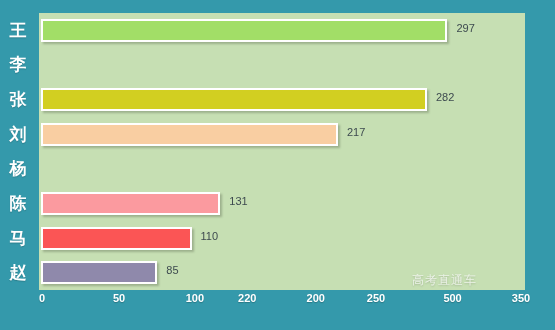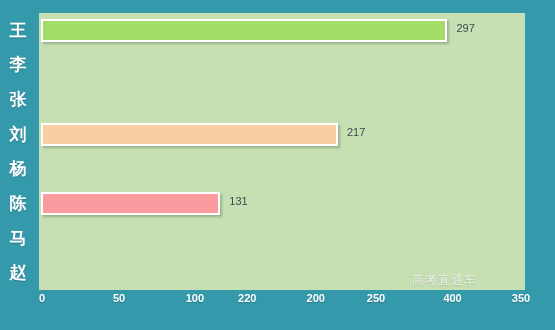--- a/index.html
+++ b/index.html
@@ -101,31 +101,49 @@
 <div id="chart-root">
 
   <div id="plot-area">
     <div id="bars-layer">
         <div class="bar-row" style="top: 0px;">
           <div class="bar-wrap" style="width: 406.466px;">
             <div class="bar-fill" style="background: rgb(162, 222, 103);"></div>
           </div>
           <span class="bar-value" style="left: 417.466px;">297</span>
         </div>
+        <div class="bar-row" style="top: 69.25px;">
+          <div class="bar-wrap" style="width: 385.937px;">
+            <div class="bar-fill" style="background: rgb(210, 207, 33);"></div>
+          </div>
+          <span class="bar-value" style="left: 396.937px;">282</span>
+        </div>
         <div class="bar-row" style="top: 103.875px;">
           <div class="bar-wrap" style="width: 296.98px;">
             <div class="bar-fill" style="background: rgb(249, 206, 162);"></div>
           </div>
           <span class="bar-value" style="left: 307.98px;">217</span>
         </div>
         <div class="bar-row" style="top: 173.125px;">
           <div class="bar-wrap" style="width: 179.283px;">
             <div class="bar-fill" style="background: rgb(251, 154, 159);"></div>
           </div>
           <span class="bar-value" style="left: 190.283px;">131</span>
+        </div>
+        <div class="bar-row" style="top: 207.75px;">
+          <div class="bar-wrap" style="width: 150.543px;">
+            <div class="bar-fill" style="background: rgb(251, 85, 85);"></div>
+          </div>
+          <span class="bar-value" style="left: 161.543px;">110</span>
+        </div>
+        <div class="bar-row" style="top: 242.375px;">
+          <div class="bar-wrap" style="width: 116.329px;">
+            <div class="bar-fill" style="background: rgb(143, 137, 171);"></div>
+          </div>
+          <span class="bar-value" style="left: 127.329px;">85</span>
         </div>
       </div>
   </div>
 
   <div id="y-axis-labels">
       <div class="y-label" style="top: 0px;">王</div>
       <div class="y-label" style="top: 34.625px;">李</div>
       <div class="y-label" style="top: 69.25px;">张</div>
       <div class="y-label" style="top: 103.875px;">刘</div>
       <div class="y-label" style="top: 138.5px;">杨</div>
@@ -134,19 +152,19 @@
       <div class="y-label" style="top: 242.375px;">赵</div>
     </div>
 
   <div id="x-axis-labels">
       <span class="x-label" style="left: 42px;">0</span>
       <span class="x-label" style="left: 119px;">50</span>
       <span class="x-label" style="left: 178.857px; margin-left: 16px;">100</span>
       <span class="x-label" style="left: 247.286px;">220</span>
       <span class="x-label" style="left: 315.714px;">200</span>
       <span class="x-label" style="left: 376px;">250</span>
-      <span class="x-label" style="left: 452.571px;">400</span>
+      <span class="x-label" style="left: 452.571px;">500</span>
       <span class="x-label" style="left: 521px;">350</span>
     </div>
 
   <div id="watermark">高考直通车</div>
 
 </div>
 
 </body></html>

